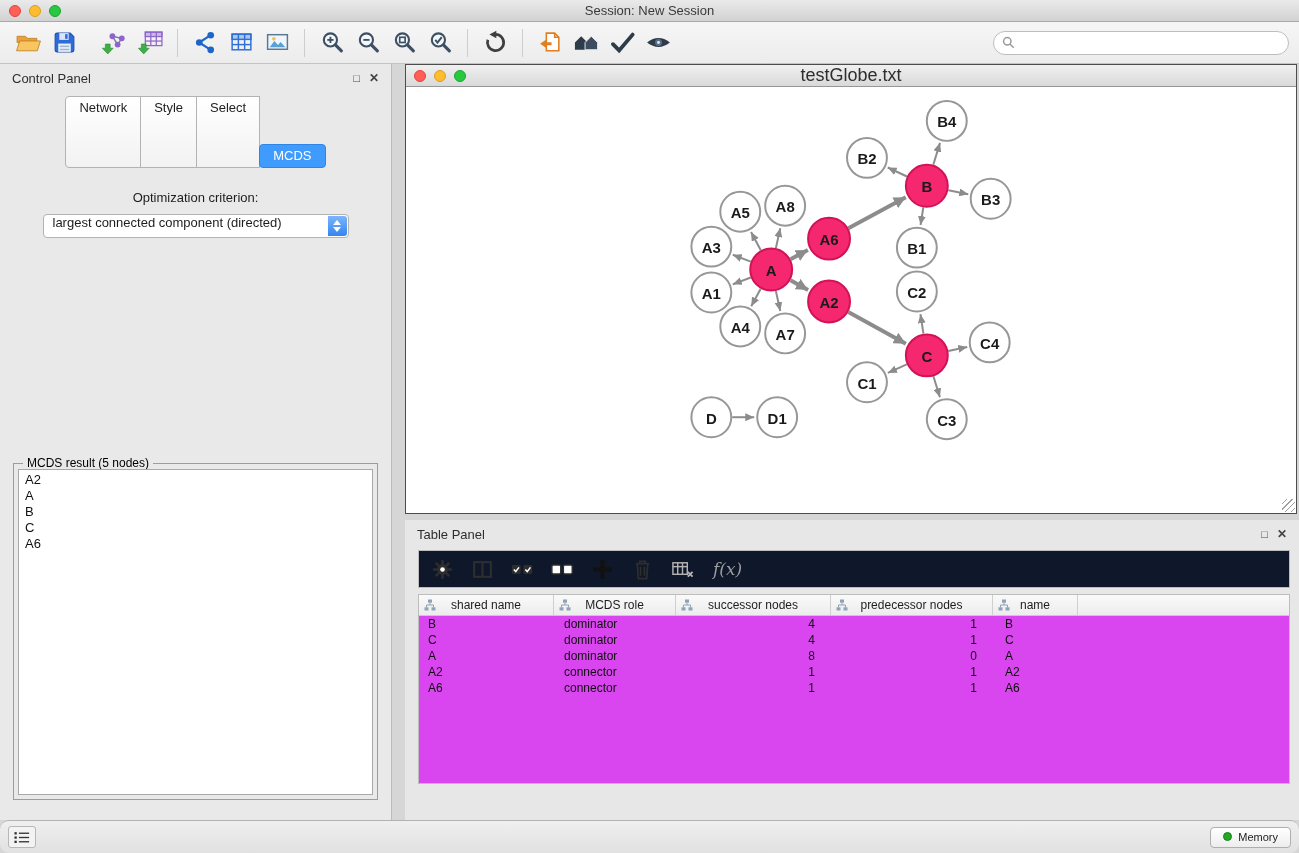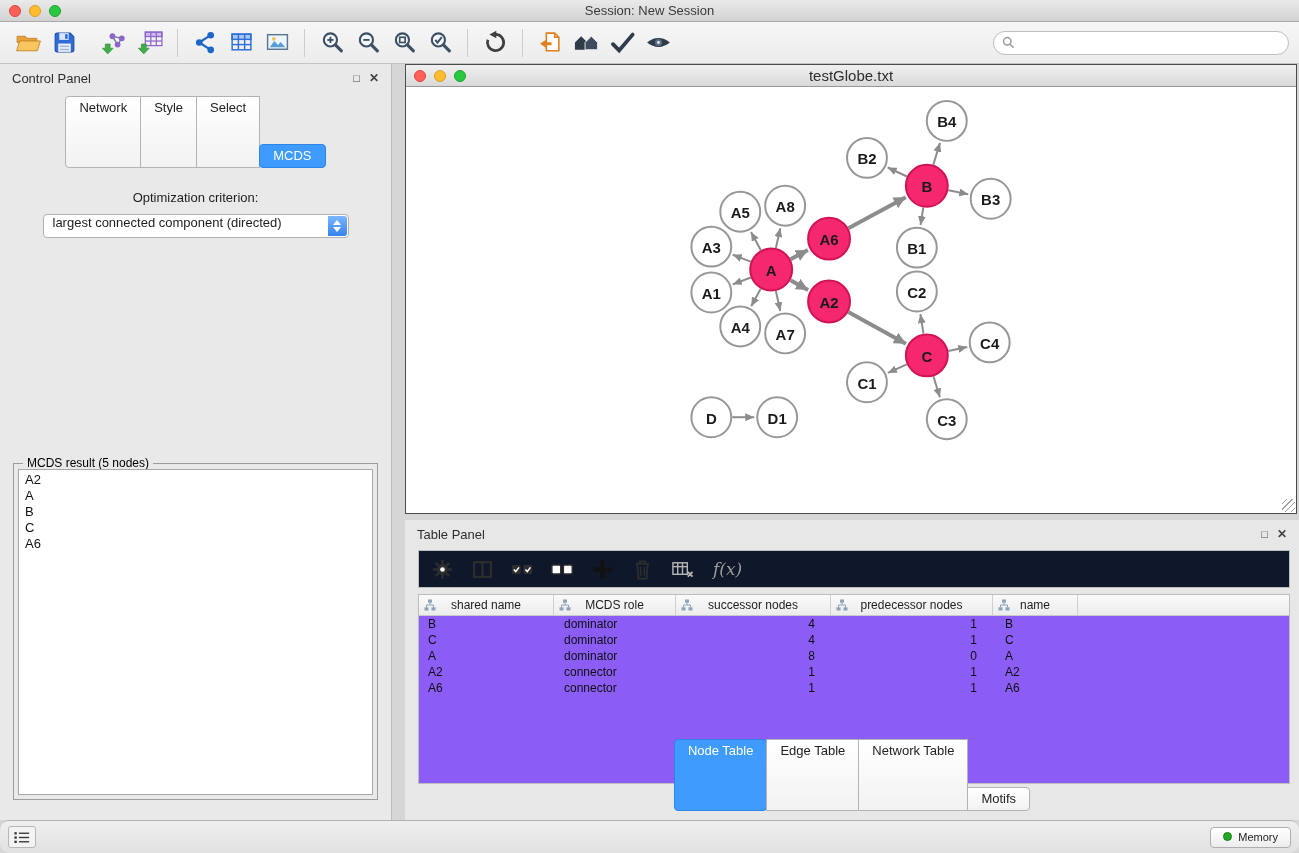--- a/index.html
+++ b/index.html
@@ -70,37 +70,37 @@
   .result-list { position:absolute; left:4px; right:4px; top:5px; bottom:4px;
     background:#fff; border:1px solid #a9a9a9; padding:2px 0; overflow:hidden; }
   .result-item { font-size:13px; line-height:16px; padding:0 6px; color:#111; }
 
   
   .network-window { position:absolute; left:405px; top:64px; width:892px; height:450px;
     border:1px solid #4c4c4c; background:#fff; }
   .nw-titlebar { height:22px; background:linear-gradient(#f0f0f0,#d9d9d9);
     border-bottom:1px solid #979797; position:relative; display:flex; align-items:center; }
   .nw-titlebar .lights { top:5px; left:8px; }
-  .nw-title { flex:1; text-align:center; font-size:15px; color:#2e2e2e; }
+  .nw-title { flex:1; text-align:center; font-size:18px; color:#2e2e2e; }
   .nw-canvas { position:absolute; top:22px; left:0; right:0; bottom:0; background:#fff;font-weight:bold; }
   svg.graph { width:100%; height:100%; display:block; }
   svg.graph text { font-family:"Liberation Sans",sans-serif; }
   .resize-grip { position:absolute; right:1px; bottom:1px; width:13px; height:13px;
     background:repeating-linear-gradient(135deg, transparent 0 3px, #9f9f9f 3px 4px); }
 
   
   .table-panel { position:absolute; left:405px; top:520px; width:894px; bottom:33px; background:#e7e7e7; }
   .tp-toolbar { position:absolute; left:13px; right:9px; top:30px; height:38px;
     background:#0f172a; border:1px solid #bdbdbd; display:flex; align-items:center; padding:0 10px; gap:13px; }
   .icon-btn { width:27px; height:27px; display:flex; align-items:center; justify-content:center; }
   .icon-btn svg { width:23px; height:23px; }
   .fx-label { font-family:"DejaVu Serif",serif; font-style:italic; font-size:17px; color:#9d9d9d; padding-left:4px; }
 
   .tbl-box { position:absolute; left:13px; right:9px; top:74px; bottom:36px;
-    background:#8b5cf6; border:1px solid #bdbdbd; overflow:hidden; }
+    background:#d946ef; border:1px solid #bdbdbd; overflow:hidden; }
   .tbl-header { display:flex; height:21px; background:linear-gradient(#fafafa,#ececec);
     border-bottom:1px solid #c9c9c9; }
   .th { position:relative; border-right:1px solid #cfcfcf; display:flex; align-items:center;
     justify-content:center; font-size:12px; color:#1d1d1d; }
   .th .col-icon { position:absolute; left:5px; top:4px; width:12px; height:12px; }
   .tbl-row { display:flex; height:16px; }
   .td { font-size:12px; color:#0f0f0f; line-height:16px; white-space:nowrap; }
   .c0 { width:135px; } .c1 { width:122px; } .c2 { width:155px; } .c3 { width:162px; } .c4 { width:85px; }
   .cfill { flex:1; border-right:none; }
   .td.c0 { padding-left:9px; } .td.c1 { padding-left:10px; }
@@ -594,26 +594,20 @@
           </div>
           <div class="tbl-row">
             <div class="td c0">A6</div>
             <div class="td c1">connector</div>
             <div class="td c2">1</div>
             <div class="td c3">1</div>
             <div class="td c4">A6</div>
           </div>
         </div>
     </div>
-    <div class="tp-tabs seg-tabs">
-        <div class="seg-tab active">Node Table</div>
-        <div class="seg-tab">Edge Table</div>
-        <div class="seg-tab">Network Table</div>
-        <div class="seg-tab">Motifs</div>
-      </div>
   </div>
 
   <div class="statusbar">
     <div class="status-list-btn">
       <svg viewBox="0 0 18 14" width="16" height="13">
         <g stroke="#333" stroke-width="1.5">
           <line x1="5.5" y1="2.2" x2="17" y2="2.2"></line>
             <line x1="5.5" y1="7" x2="17" y2="7"></line>
             <line x1="5.5" y1="11.8" x2="17" y2="11.8"></line>
         </g>

